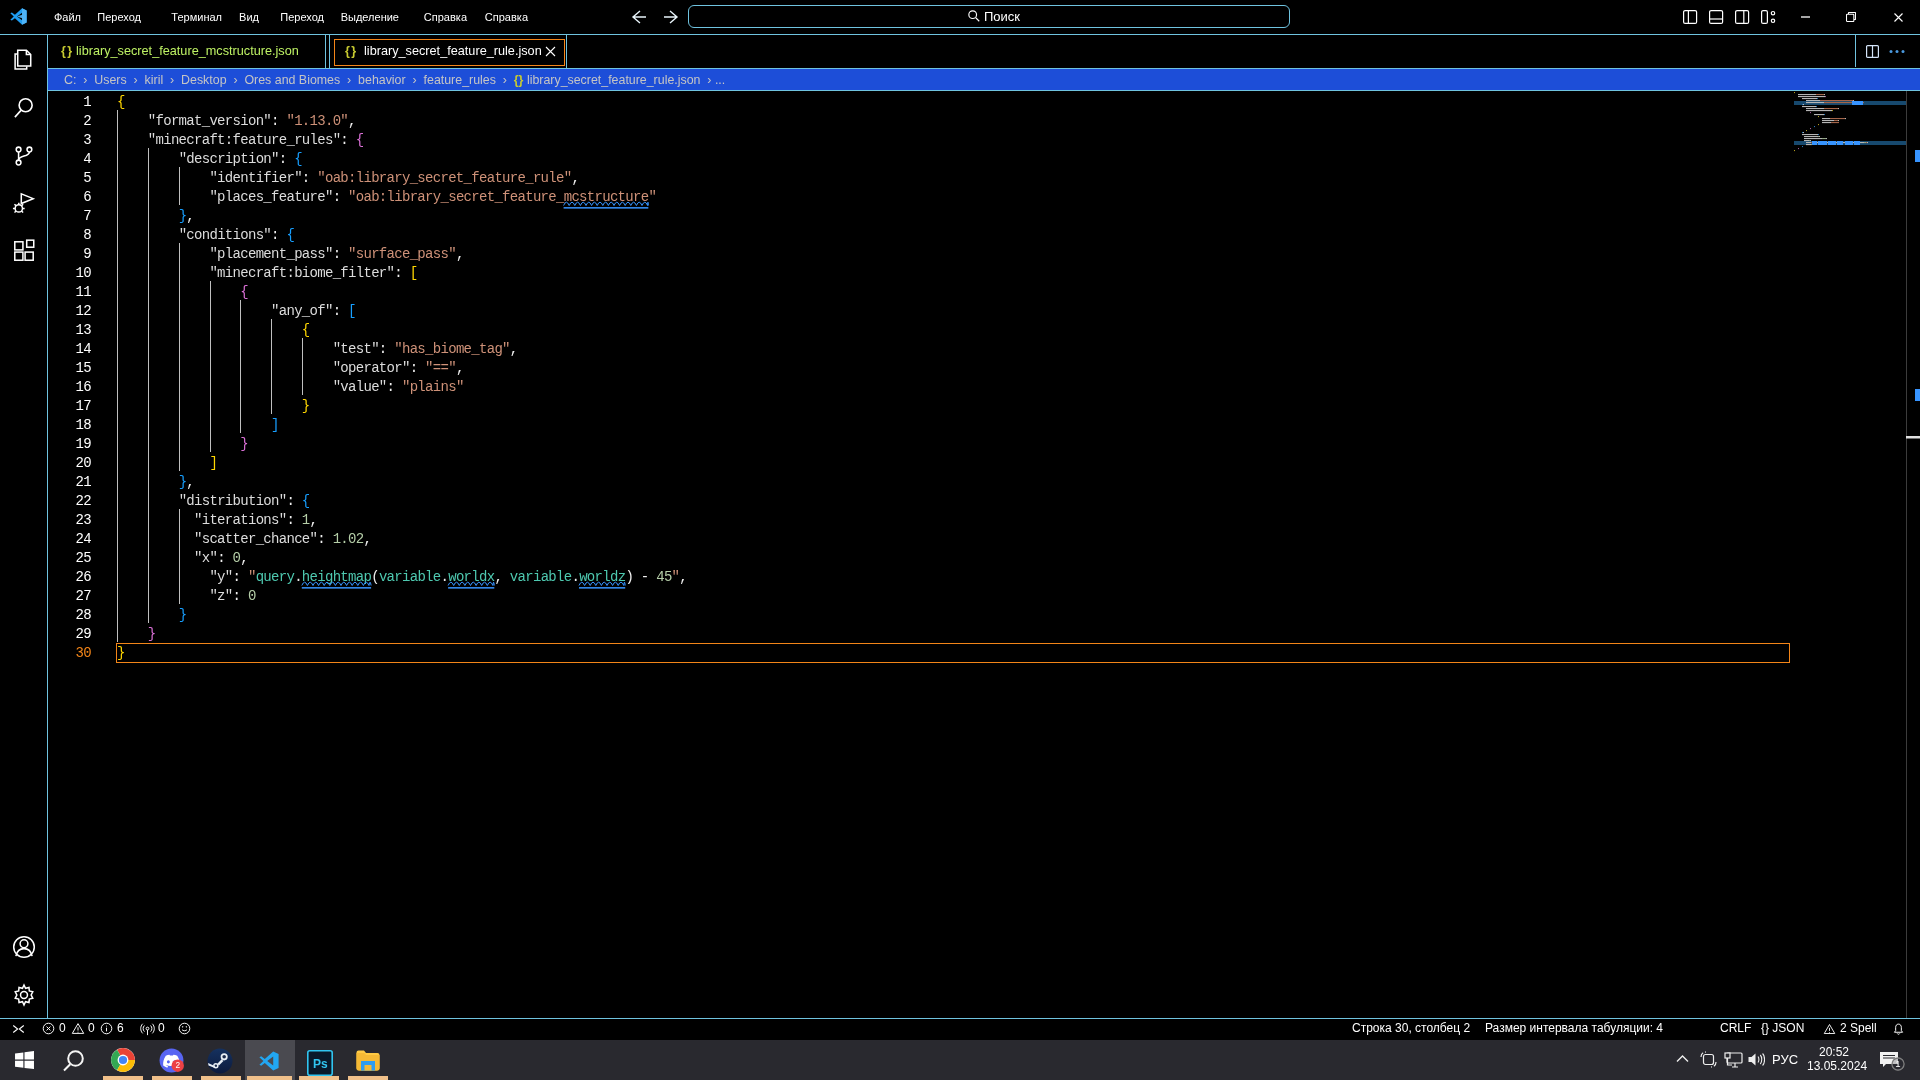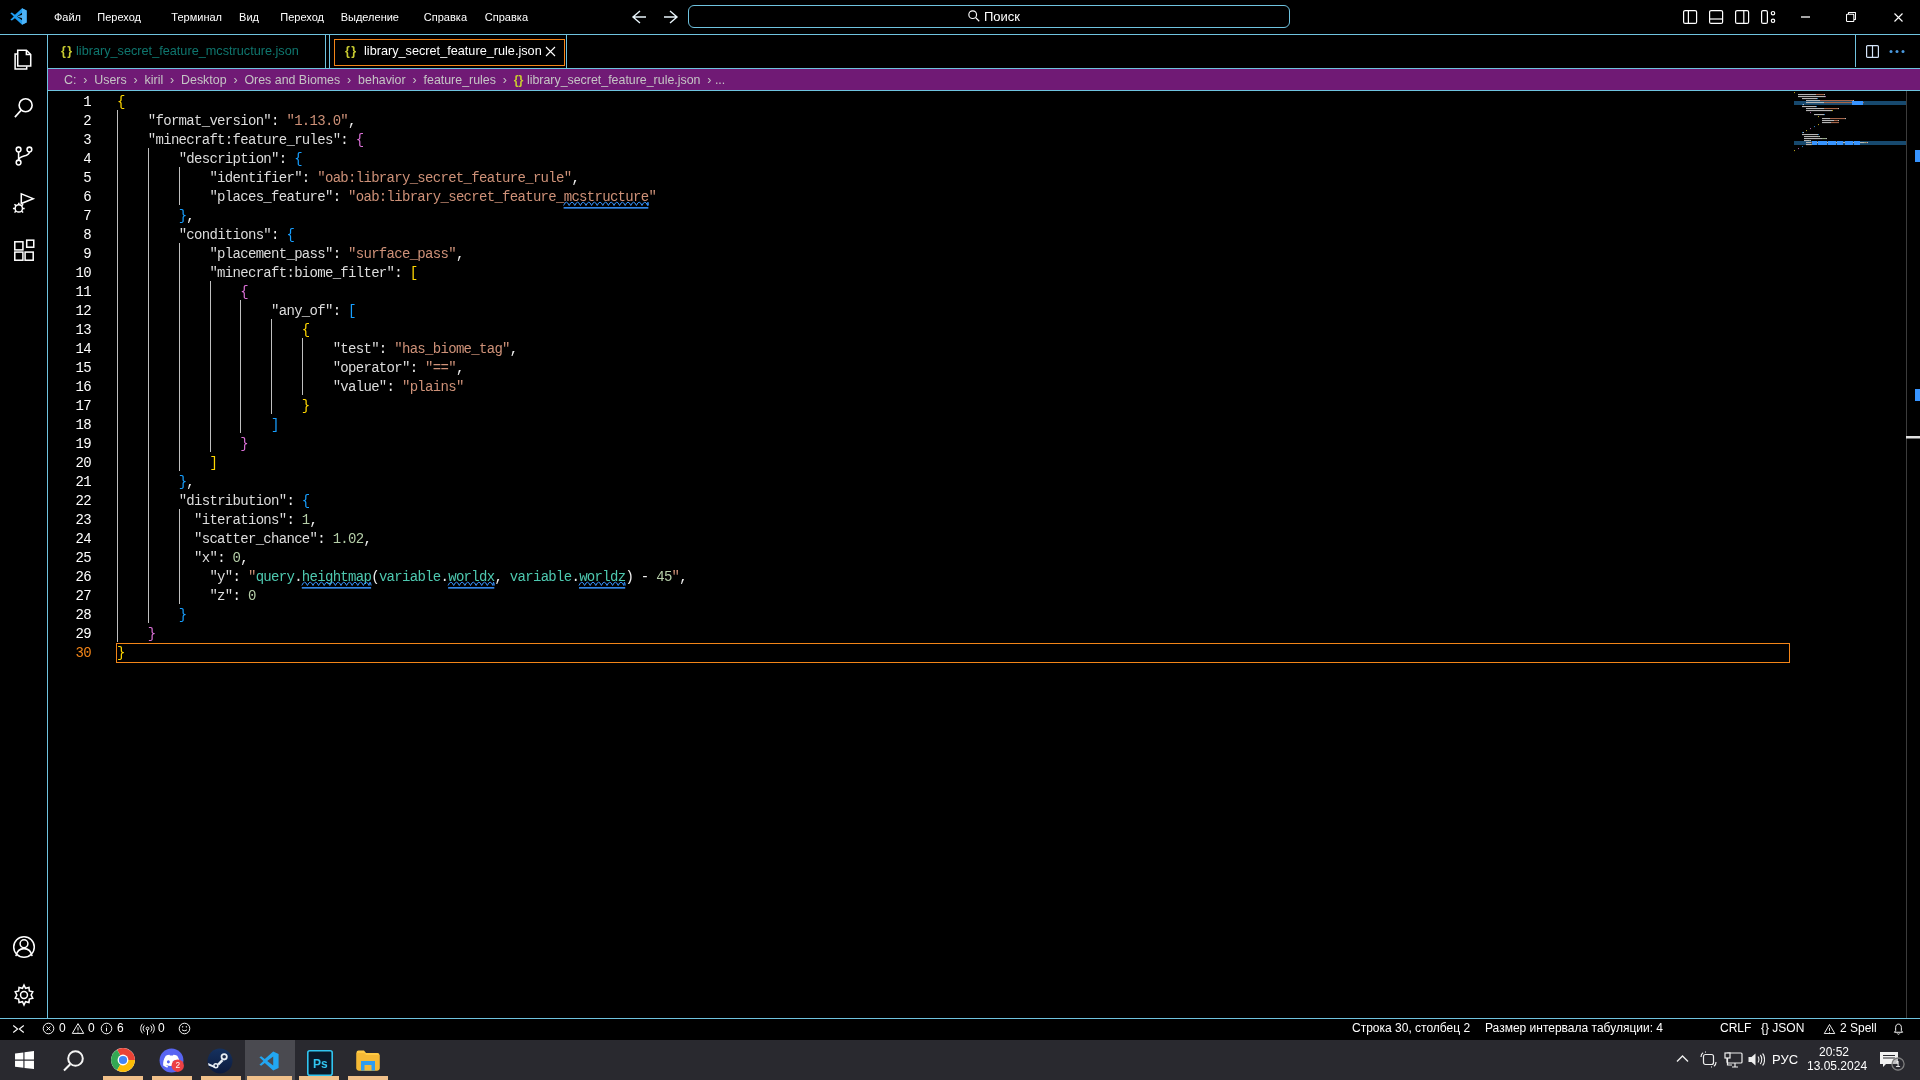--- a/index.html
+++ b/index.html
@@ -3,21 +3,21 @@
 *{margin:0;padding:0;box-sizing:border-box}
 html,body{width:1920px;height:1080px;overflow:hidden;background:#000}
 body{font-family:"Liberation Sans",sans-serif;position:relative}
 .abs{position:absolute}
 
 #title{position:absolute;left:0;top:0;width:1920px;height:35px;background:#000;border-bottom:1px solid #6fc3df}
 .menu{position:absolute;top:0;height:34px;line-height:34px;color:#fff;font-size:11px;text-align:right}
 
 #tabs{position:absolute;left:48px;top:35px;width:1872px;height:34px;background:#000;border-bottom:1px solid #6fc3df}
 
-#crumb{position:absolute;left:48px;top:69px;width:1872px;height:22px;background:#701a75;border-bottom:1px solid #6fc3df;color:#c5c5c5;font-size:12.4px;line-height:22px;white-space:pre}
+#crumb{position:absolute;left:48px;top:69px;width:1872px;height:22px;background:#1d4ed8;border-bottom:1px solid #6fc3df;color:#c5c5c5;font-size:12.4px;line-height:22px;white-space:pre}
 
 #abar{position:absolute;left:0;top:35px;width:48px;height:983px;background:#000;border-right:1px solid #6fc3df}
 
 #editor{position:absolute;left:48px;top:91px;width:1872px;height:927px;background:#000}
 #gutter{position:absolute;left:0;top:93px;width:91px;text-align:right;color:#fff;font:14px/19px "Liberation Mono",monospace;letter-spacing:-0.7px}
 #gutter .cur{color:#f38518}
 #code{position:absolute;left:117px;top:93px;font:14px/19px "Liberation Mono",monospace;letter-spacing:-0.7px;white-space:pre;color:#e6e6e6}
 .k{color:#dcdcdc} .p{color:#efefef} .s{color:#ce9178} .n{color:#b5cea8}
 .b1{color:#ffd700} .b2{color:#da70d6} .b3{color:#179fff} .t{color:#4ec9b0}
 .ig{position:absolute;width:1px;background:rgba(255,255,255,0.75)}
@@ -86,21 +86,21 @@
 <svg class="abs" style="left:1894px;top:13px" width="9" height="9" viewBox="0 0 9 9">
     <path d="M0.5 0.5 L8.5 8.5 M8.5 0.5 L0.5 8.5" stroke="#fff" stroke-width="1.1"></path>
   </svg>
 
 
 <div id="tabs"></div>
 <div class="abs" style="left:325px;top:35px;width:1px;height:33px;background:#6fc3df"></div>
 <div class="abs" style="left:329px;top:35px;width:1px;height:33px;background:#6fc3df"></div>
 <div class="abs" style="left:566px;top:35px;width:1px;height:33px;background:#6fc3df"></div>
 <div class="abs" style="left:61px;top:35px;height:32px;line-height:32px;color:#c9cc31;font-size:12.5px;font-weight:bold;letter-spacing:1.5px">{}</div>
-<div class="abs" style="left:76px;top:35px;height:32px;line-height:32px;color:#0f766e;font-size:12.7px">library_secret_feature_mcstructure.json</div>
+<div class="abs" style="left:76px;top:35px;height:32px;line-height:32px;color:#bef264;font-size:12.7px">library_secret_feature_mcstructure.json</div>
 <div class="abs" style="left:334px;top:39px;width:231px;height:27px;border:1px solid #f38518"></div>
 <div class="abs" style="left:345px;top:35px;height:32px;line-height:32px;color:#c9cc31;font-size:12.5px;font-weight:bold;letter-spacing:1.5px">{}</div>
 <div class="abs" style="left:364px;top:35px;height:32px;line-height:32px;color:#fff;font-size:12.7px">library_secret_feature_rule.json</div>
 <svg class="abs" style="left:545px;top:46px" width="11" height="11" viewBox="0 0 11 11">
     <path d="M1 1 L10 10 M10 1 L1 10" stroke="#fff" stroke-width="1.1"></path>
   </svg>
 
 <div class="abs" style="left:1855px;top:35px;width:1px;height:32px;background:#6fc3df"></div>
 <svg class="abs" style="left:1866px;top:45px" width="13" height="13" viewBox="0 0 13 13">
     <g fill="none" stroke="#d4e4f8" stroke-width="1.2">

